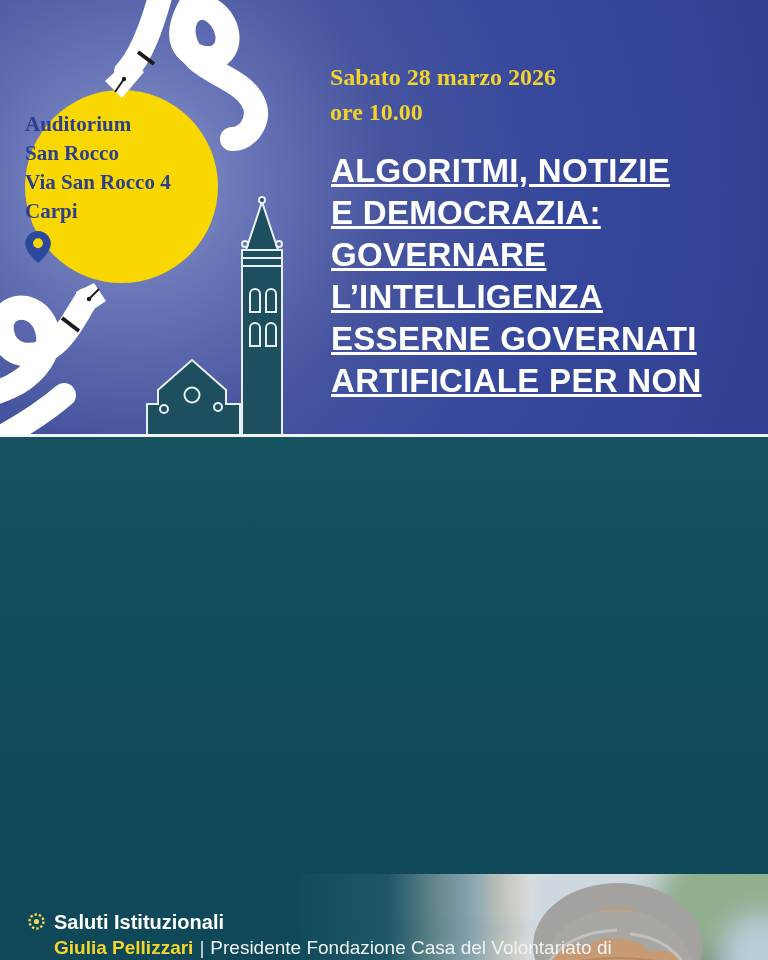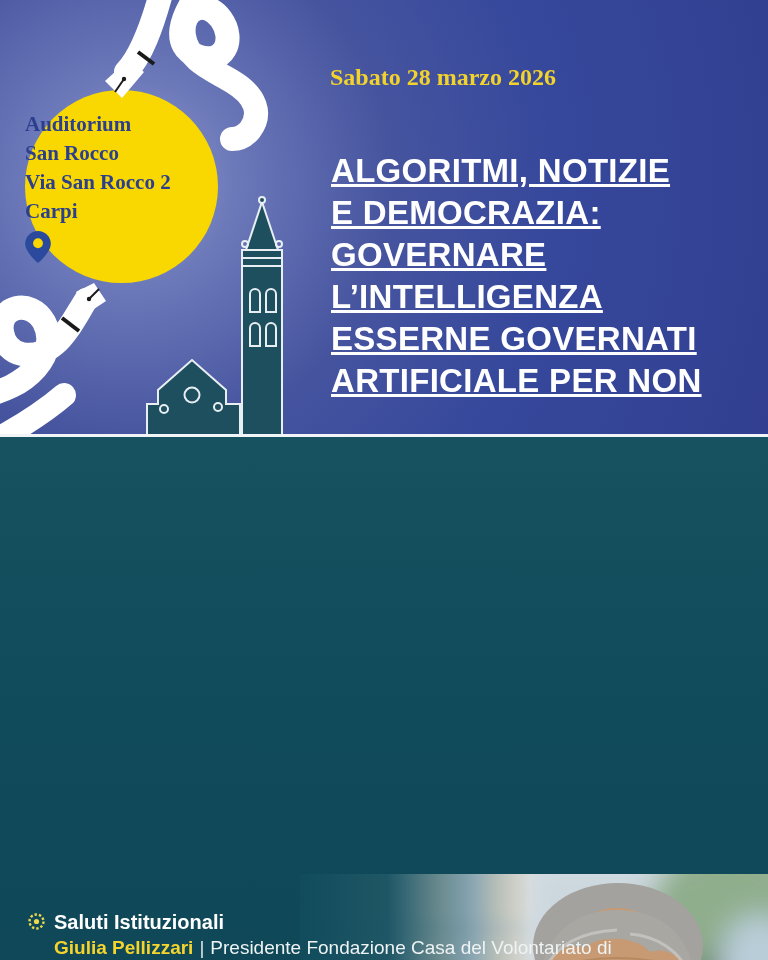--- a/index.html
+++ b/index.html
@@ -69,21 +69,21 @@
         <path d="M150,120 L150,102 A5,5 0 0 1 160,102 L160,120 Z" fill="none"></path>
         <path d="M166,120 L166,102 A5,5 0 0 1 176,102 L176,120 Z" fill="none"></path>
         <path d="M150,154 L150,136 A5,5 0 0 1 160,136 L160,154 Z" fill="none"></path>
         <path d="M166,154 L166,136 A5,5 0 0 1 176,136 L176,154 Z" fill="none"></path>
       </g>
     </svg>
 
     <div class="venue-circle">
       <div class="venue-line">Auditorium</div>
       <div class="venue-line">San Rocco</div>
-      <div class="venue-line">Via San Rocco 2</div>
+      <div class="venue-line">Via San Rocco 4</div>
       <div class="venue-line">Carpi</div>
       <svg class="venue-pin" width="26" height="32" viewBox="0 0 24 30" aria-hidden="true">
         <path d="M12,0 C5.4,0 0,5.2 0,11.8 C0,20.5 12,30 12,30 C12,30 24,20.5 24,11.8 C24,5.2 18.6,0 12,0 Z" fill="#2b4a9e"></path>
         <circle cx="12" cy="11.5" r="4.6" fill="#f8d800"></circle>
       </svg>
     </div>
 
     <svg class="ribbon-svg" viewBox="0 0 768 434" aria-hidden="true">
       <g fill="none" stroke="#ffffff" stroke-width="24" stroke-linecap="round">
         <path d="M 163,-14 C 152,28 141,56 126,72"></path>
@@ -102,20 +102,21 @@
       <g>
         <polygon points="76,292 94,283 106,301 88,313" fill="#ffffff"></polygon>
         <line x1="89" y1="299" x2="99" y2="289" stroke="#1a1a1a" stroke-width="2"></line>
         <circle cx="89" cy="299" r="2.2" fill="#1a1a1a"></circle>
         <line x1="62" y1="318" x2="79" y2="331" stroke="#1a1a1a" stroke-width="4"></line>
       </g>
     </svg>
 
     <div class="datetime">
       <div>Sabato 28 marzo 2026</div>
+      <div>ore 10.00</div>
     </div>
 
     <div class="event-title">
       <div>ALGORITMI, NOTIZIE</div>
       <div>E DEMOCRAZIA:</div>
       <div>GOVERNARE</div>
       <div>L’INTELLIGENZA</div>
       <div>ESSERNE GOVERNATI</div>
       <div>ARTIFICIALE PER NON</div>
     </div>

